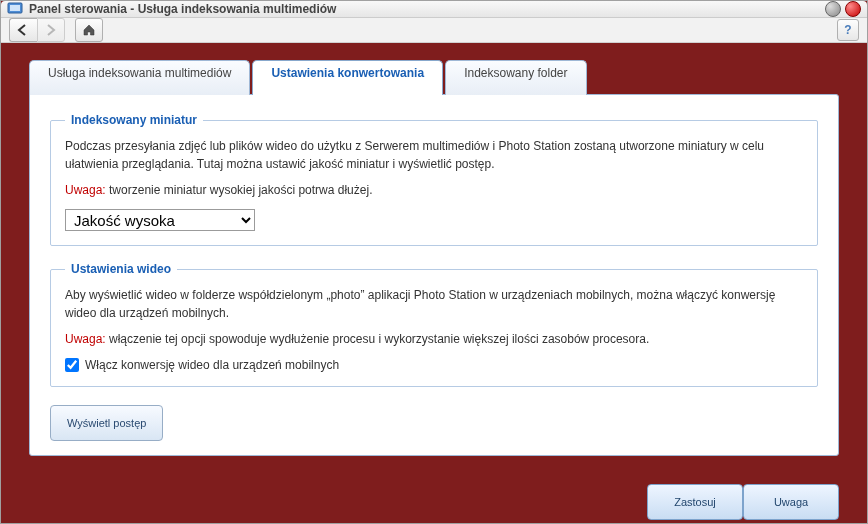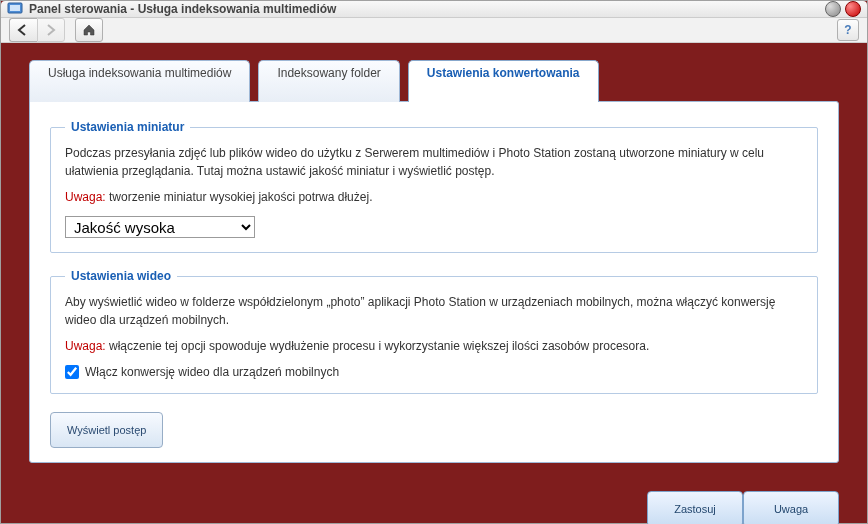--- a/index.html
+++ b/index.html
@@ -77,26 +77,26 @@
     flex:1;
     padding: 16px 28px 14px 28px;
     display:flex; flex-direction:column;
   }
   .tabs {
     display:flex;
     position:relative;
     z-index:2;
   }
   .tab {
-    padding: 5px 18px 22px 18px;
+    padding: 5px 18px 15px 18px;
     border:1px solid #9fb8d6;
     border-bottom:none;
     background: linear-gradient(#fafcff,#e8eef6);
     border-radius: 5px 5px 0 0;
-    margin-right: 8px;
+    margin-right: 2px;
     cursor:pointer;
     color:#444;
     position:relative;
     top:1px;
   }
   .tab.active {
     background:#fff;
     color:#1a5fb4;
     font-weight:bold;
     border-color:#88a8cc;
@@ -200,28 +200,28 @@
     <div class="spacer"></div>
     <div class="helpbtn">
       <span>?</span>
     </div>
   </div>
 
   <div class="content">
 
     <div class="tabs">
       <div class="tab"><span>Usługa indeksowania multimediów</span></div>
+      <div class="tab active"><span>Ustawienia konwertowania</span></div>
       <div class="tab"><span>Indeksowany folder</span></div>
-      <div class="tab active"><span>Ustawienia konwertowania</span></div>
     </div>
 
     <div class="tabpage">
 
       <fieldset>
-        <legend>Ustawienia miniatur</legend>
+        <legend>Indeksowany miniatur</legend>
         <div class="desc">Podczas przesyłania zdjęć lub plików wideo do użytku z Serwerem multimediów i Photo Station zostaną utworzone miniatury w celu ułatwienia przeglądania. Tutaj można ustawić jakość miniatur i wyświetlić postęp.</div>
         <div class="warn-line">
           <span class="warn-label">Uwaga:</span>
           <span>tworzenie miniatur wysokiej jakości potrwa dłużej.</span>
         </div>
         <select class="quality">
           <option>Jakość wysoka</option>
         </select>
       </fieldset>
 

